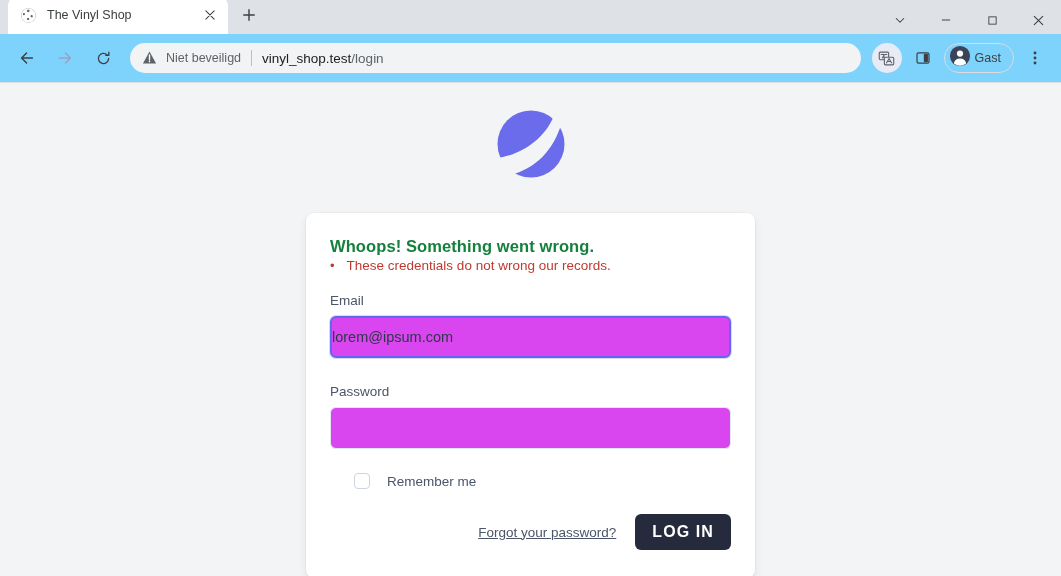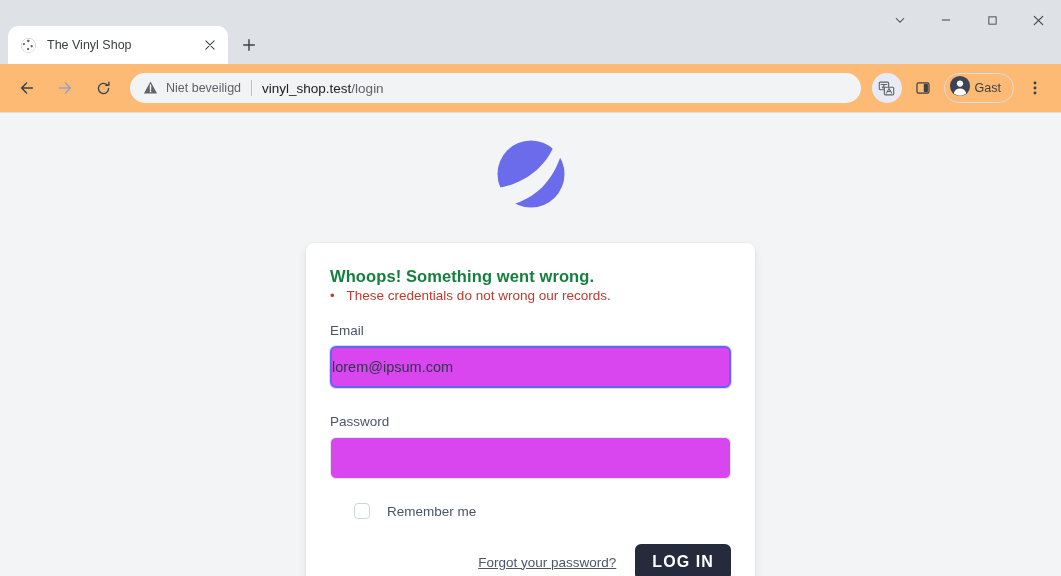--- a/index.html
+++ b/index.html
@@ -7,21 +7,21 @@
     width: 1061px; height: 576px;
     overflow: hidden;
     font-family: "Liberation Sans", sans-serif;
     background: #ffffff;
   }
 
   
   .browser { width: 1061px; height: 576px; display: flex; flex-direction: column; }
 
   .tabstrip {
-    height: 64px; background: #dee1e6;
+    height: 34px; background: #dee1e6;
     display: flex; align-items: flex-end; position: relative;
     flex: none;
   }
   .tab {
     margin-left: 8px; width: 220px; height: 38px;
     background: #ffffff; border-radius: 10px 10px 0 0;
     display: flex; align-items: center; padding: 0 8px 0 12px;
     position: relative;
   }
   .tab-favicon { width: 17px; height: 17px; flex: none; margin-right: 10px; }
@@ -42,23 +42,23 @@
   .wincontrols {
     position: absolute; right: 0; top: 0; height: 40px;
     display: flex; align-items: center;
   }
   .wc {
     width: 46px; height: 40px;
     display: flex; align-items: center; justify-content: center;
   }
 
   .toolbar {
-    height: 49px; background: #fdba74;
+    height: 49px; background: #7dd3fc;
     display: flex; align-items: center; padding: 0 8px;
-    border-bottom: 1px solid #dadce0; flex: none; text-align: center;
+    border-bottom: 1px solid #dadce0; flex: none;
   }
   .navbtn {
     width: 32px; height: 32px; margin: 0 3px;
     display: flex; align-items: center; justify-content: center;
     border-radius: 50%; flex: none;
   }
   .omnibox {
     flex: 1; height: 30px; background: #f1f3f4; border-radius: 16px;
     display: flex; align-items: center; padding: 0 12px; margin: 0 8px;
     min-width: 0;

